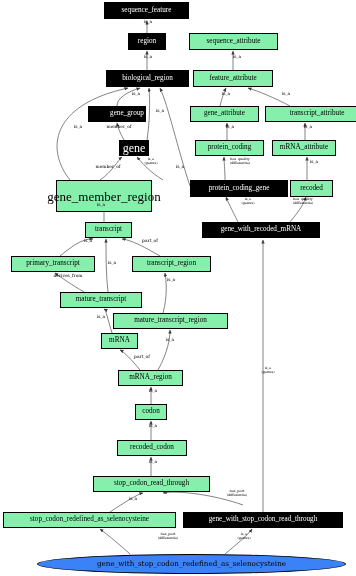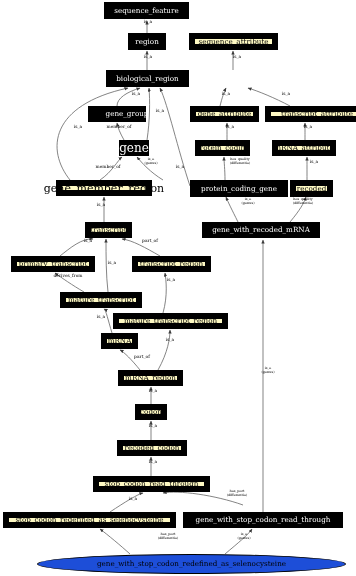--- a/index.html
+++ b/index.html
@@ -1,24 +1,24 @@
 <!DOCTYPE html>
 <html><head>
 <meta charset="utf-8">
 <style>
   html,body{margin:0;padding:0;background:#ffffff;}
   body{width:356px;height:576px;position:relative;overflow:hidden;
        font-family:"DejaVu Serif","Liberation Serif",serif;}
   #graph{position:absolute;left:0;top:0;width:356px;height:576px;}
   .node{position:absolute;box-sizing:border-box;display:flex;align-items:center;
         justify-content:center;white-space:nowrap;line-height:1;}
-  .node.box{border:6px solid #fca5a5;}
+  .node.box{border:1px solid #fca5a5;font-family:Liberation Serif, serif;}
   .node.black{background:#000000;color:#ffffff;border-color:#000000;}
-  .node.green{background:#fef9c3;color:#000000;border-color:#000000;}
-  .node.ellipse{background:#1d4ed8;color:#000000;border:1px solid #000;border-radius:50%;}
+  .node.green{background:#86efac;color:#000000;border-color:#000000;}
+  .node.ellipse{background:#3b82f6;color:#000000;border:1px solid #000;border-radius:50%;}
   .elabel{position:absolute;color:#000;font-size:4.4px;line-height:1.05;
           text-align:center;white-space:nowrap;
           font-family:"DejaVu Serif","Liberation Serif",serif;}
   .elabel.two{font-size:3.4px;}
   svg.edges{position:absolute;left:0;top:0;width:356px;height:576px;
             pointer-events:none;}
 </style>
 </head>
 <body>
 
@@ -82,21 +82,21 @@
     </div>
     <div class="node box black" style="left: 106px; top: 70px; width: 83px; height: 17px; font-size: 7.2px;">
       <span>biological_region</span>
     </div>
     <div class="node box black" style="left: 88px; top: 106px; width: 58px; height: 16px; font-size: 7.2px; padding-left: 20px;">
       <span>gene_group</span>
     </div>
     <div class="node box black" style="left: 119px; top: 140px; width: 30px; height: 16px; font-size: 12px;">
       <span>gene</span>
     </div>
-    <div class="node box green" style="left: 56px; top: 180px; width: 96px; height: 16px; font-size: 11px;">
+    <div class="node box green" style="left: 56px; top: 180px; width: 96px; height: 32px; font-size: 13px;">
       <span>gene_member_region</span>
     </div>
     <div class="node box green" style="left: 85px; top: 222px; width: 47px; height: 16px; font-size: 7.2px;">
       <span>transcript</span>
     </div>
     <div class="node box green" style="left: 11px; top: 256px; width: 84px; height: 16px; font-size: 7.2px;">
       <span>primary_transcript</span>
     </div>
     <div class="node box green" style="left: 132px; top: 256px; width: 79px; height: 16px; font-size: 7.2px;">
       <span>transcript_region</span>
@@ -127,27 +127,30 @@
     </div>
     <div class="node box black" style="left: 183px; top: 512px; width: 160px; height: 16px; font-size: 7.2px;">
       <span>gene_with_stop_codon_read_through</span>
     </div>
     <div class="node ellipse green" style="left: 37px; top: 554px; width: 309px; height: 20px; font-size: 7.2px;">
       <span>gene_with_stop_codon_redefined_as_selenocysteine</span>
     </div>
     <div class="node box green" style="left: 189px; top: 33px; width: 89px; height: 17px; font-size: 7.2px;">
       <span>sequence_attribute</span>
     </div>
+    <div class="node box green" style="left: 193px; top: 70px; width: 80px; height: 17px; font-size: 7.2px;">
+      <span>feature_attribute</span>
+    </div>
     <div class="node box green" style="left: 190px; top: 106px; width: 69px; height: 16px; font-size: 7.2px;">
       <span>gene_attribute</span>
     </div>
     <div class="node box green" style="left: 265px; top: 106px; width: 104px; height: 16px; font-size: 7.2px; align-items: center;">
       <span>transcript_attribute</span>
     </div>
-    <div class="node box green" style="left: 195px; top: 140px; width: 55px; height: 16px; font-size: 7.2px;">
+    <div class="node box green" style="left: 195px; top: 140px; width: 69px; height: 16px; font-size: 7.2px;">
       <span>protein_coding</span>
     </div>
     <div class="node box green" style="left: 272px; top: 140px; width: 64px; height: 16px; font-size: 7.2px;">
       <span>mRNA_attribute</span>
     </div>
     <div class="node box black" style="left: 190px; top: 180px; width: 98px; height: 17px; font-size: 7.2px;">
       <span>protein_coding_gene</span>
     </div>
     <div class="node box green" style="left: 290px; top: 180px; width: 43px; height: 17px; font-size: 7.2px;">
       <span>recoded</span>

